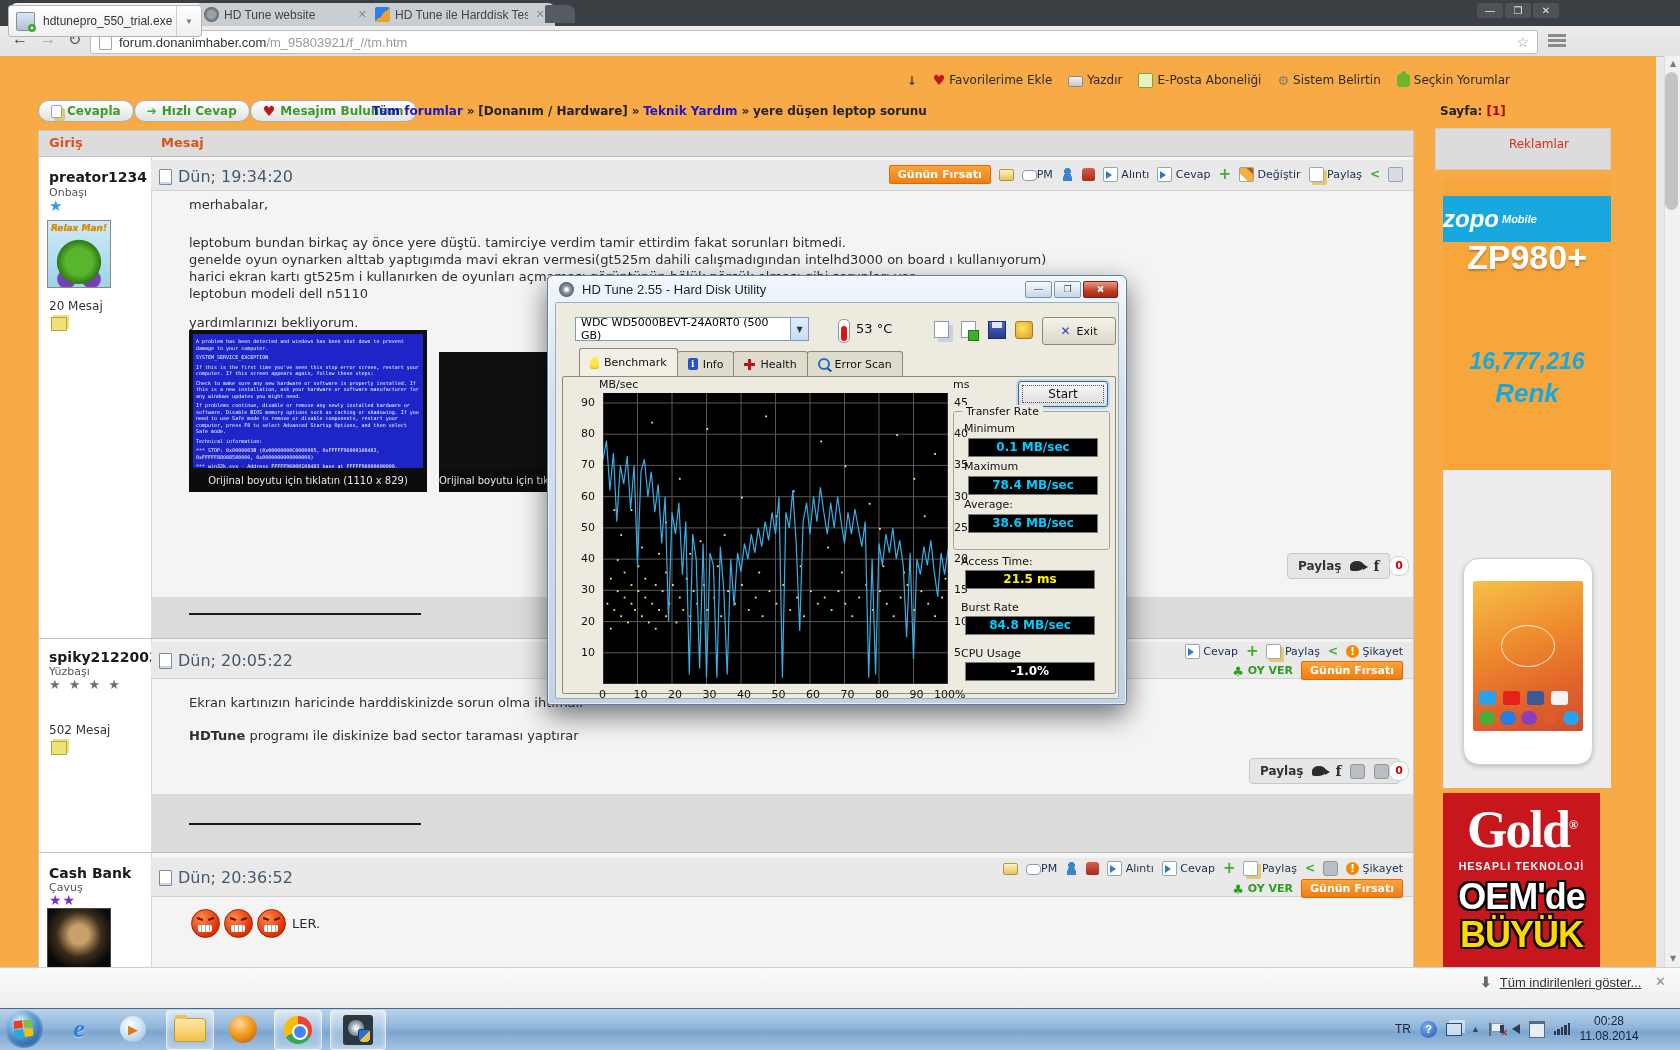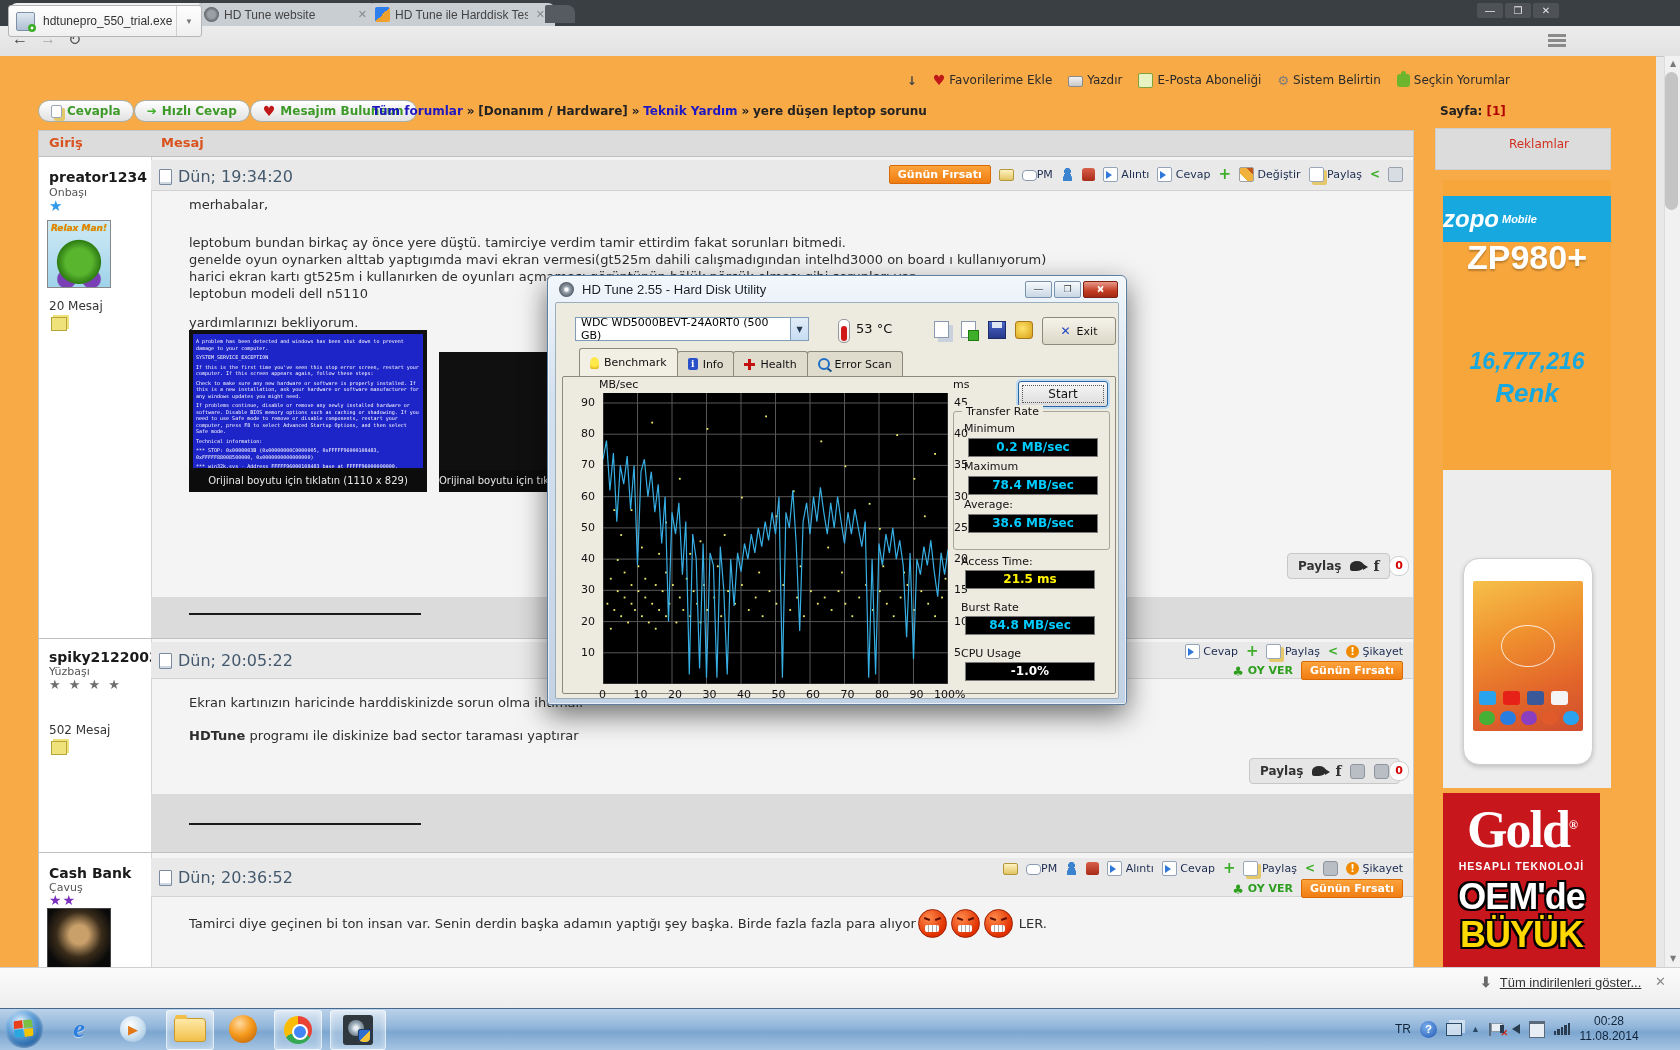--- a/index.html
+++ b/index.html
@@ -293,20 +293,26 @@
   </div>
   <div class="abs newtab" style="left:545px;"></div>
   <div class="abs winbtn" style="left:1477px;">—</div>
   <div class="abs winbtn" style="left:1505px;">❐</div>
   <div class="abs winbtn" style="left:1533px;">✕</div>
 
   <div class="abs toolbar"></div>
   <div class="abs navbtn" style="left:12px;color:#444;">←</div>
   <div class="abs navbtn" style="left:40px;color:#aaa;">→</div>
   <div class="abs navbtn" style="left:68px;">↻</div>
+  <div class="abs omnibox">
+    <span class="pageico"></span>
+    <span>forum.donanimhaber.com</span>
+      <span class="urlgray">/m_95803921/f_//tm.htm</span>
+    <span class="star">☆</span>
+  </div>
   <div class="abs menuico"></div>
 
   <div class="abs page"></div>
 
   <div class="abs qlinks">
     <span class="qitem">
         <span class="mi mi-down">↓</span>
       </span>
     <span class="qitem">
         <span class="mi mi-heart">♥</span>
@@ -502,21 +508,20 @@
           <span class="ic ic-share">&lt;</span>
           <span class="ic ic-thumb"></span>
           <span><span class="ic ic-warn">!</span> <span>Şikayet</span></span>
         </span>
         <span class="abs acts" style="right:10px;top:21px;">
           <span style="color:#2e9e1f;font-weight:bold;"><span class="ic ic-clover">♣</span> <span>OY VER</span></span>
           <span class="badge">Günün Fırsatı</span>
         </span>
       </div>
       <div class="abs postbody" style="left:38px;top:56px;display:flex;align-items:center;">
-        <span>Tamirci diye geçinen bi ton insan var. Senin derdin başka adamın yaptığı şey başka. Birde fazla fazla para alıyor</span>
         <span class="angry">
             <i class="brow"></i>
           </span>
         <span class="angry">
             <i class="brow"></i>
           </span>
         <span class="angry">
             <i class="brow"></i>
           </span>
         <span style="margin-left:4px;">LER.</span>
@@ -793,21 +798,21 @@
           </div>
 
         <div class="abs startbtn">
             <i></i>
             <span>Start</span>
           </div>
 
         <div class="abs grp">
           <span class="grplab">Transfer Rate</span>
           <div class="abs plab" style="left:10px;top:10px;">Minimum</div>
-          <div class="abs vbox" style="left:14px;top:26px;width:128px;">0.2 MB/sec</div>
+          <div class="abs vbox" style="left:14px;top:26px;width:128px;">0.1 MB/sec</div>
           <div class="abs plab" style="left:10px;top:48px;">Maximum</div>
           <div class="abs vbox" style="left:14px;top:64px;width:128px;">78.4 MB/sec</div>
           <div class="abs plab" style="left:10px;top:86px;">Average:</div>
           <div class="abs vbox" style="left:14px;top:102px;width:128px;">38.6 MB/sec</div>
         </div>
         <div class="abs plab" style="left:398px;top:178px;">Access Time:</div>
         <div class="abs vbox yellow" style="left:402px;top:193px;width:128px;">21.5 ms</div>
         <div class="abs plab" style="left:398px;top:224px;">Burst Rate</div>
         <div class="abs vbox" style="left:402px;top:239px;width:128px;">84.8 MB/sec</div>
         <div class="abs plab" style="left:398px;top:270px;">CPU Usage</div>

